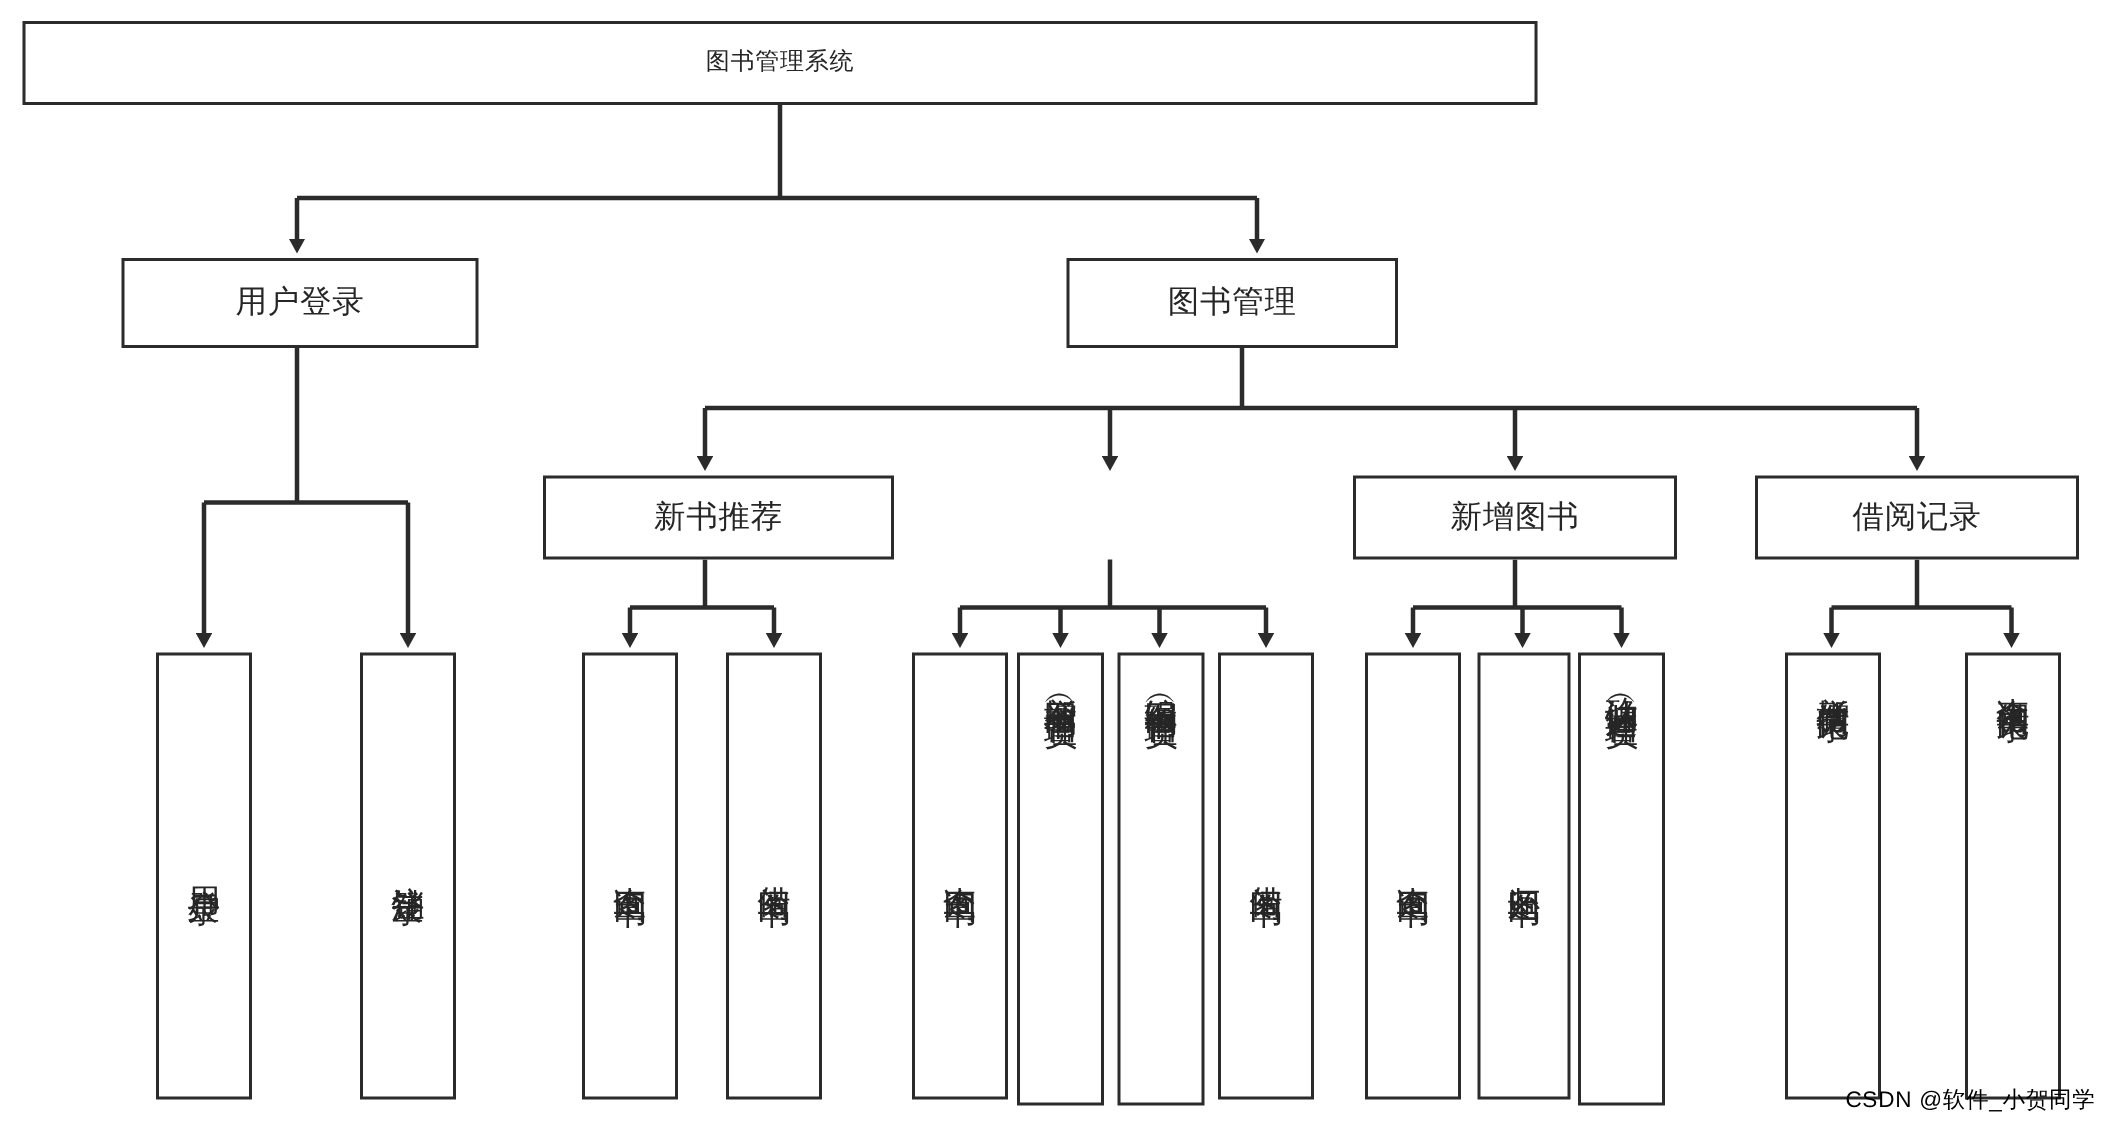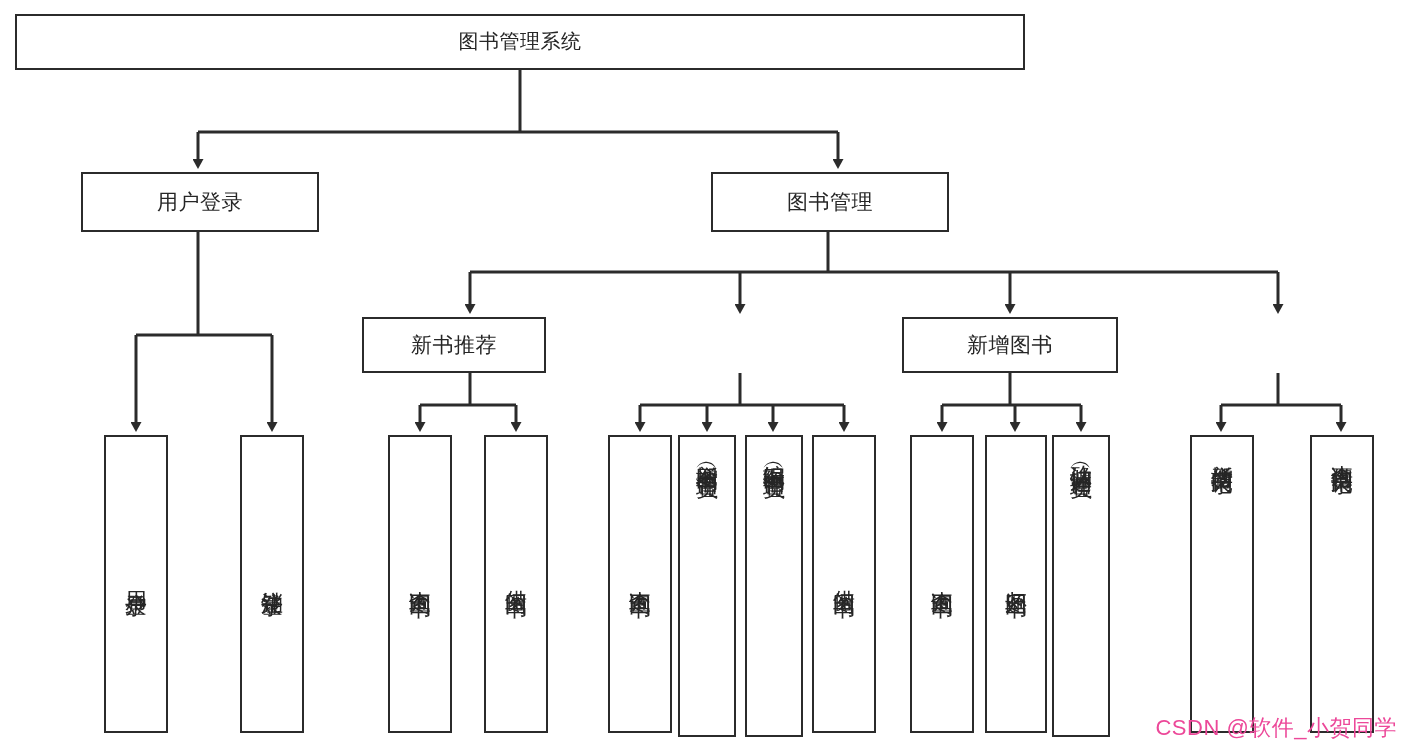--- a/index.html
+++ b/index.html
@@ -42,21 +42,21 @@
     text-align: center;
     line-height: 1.18;
     letter-spacing: 0.5px;
     color: #262626;
   }
   
   .node.horiz .label {
     font-size: 21px;
   }
   .node.root .label {
-    font-size: 20px;
+    font-size: 16px;
   }
   
   .node.vert {
     align-items: flex-start;
     justify-content: center;
     padding-top: 10px;
   }
   .node.vert .label {
     writing-mode: vertical-rl;
     text-orientation: upright;
@@ -68,22 +68,22 @@
   
   .node.vert.sink {
     align-items: center;
     padding-top: 0;
     padding-bottom: 14px;
   }
   .watermark {
     position: absolute;
     right: 8px;
     bottom: 4px;
-    font-size: 22px;
-    color: #ec4899;
+    font-size: 15px;
+    color: #000000;
     letter-spacing: 0.5px;
     z-index: 3;
     white-space: nowrap;
     text-align: right;
   }
 </style>
 </head>
 <body>
 
 <div id="canvas">
@@ -138,30 +138,33 @@
     </g>
   </svg>
 
   <div class="node horiz root" style="left:15px; top:14px; width:1010px; height:56px;">
     <span class="label">图书管理系统</span>
   </div>
 
   <div class="node horiz" style="left:81px; top:172px; width:238px; height:60px;">
     <span class="label">用户登录</span>
   </div>
-  <div class="node horiz" style="left:711px; top:172px; width:238px; height:60px;">
+  <div class="node horiz" style="left:711px; top:172px; width:221px; height:60px;">
     <span class="label">图书管理</span>
   </div>
 
-  <div class="node horiz" style="left:362px; top:317px; width:184px; height:56px;">
+  <div class="node horiz" style="left:362px; top:317px; width:234px; height:56px;">
     <span class="label">新书推荐</span>
   </div>
   <div class="node horiz" style="left:902px; top:317px; width:216px; height:56px;">
     <span class="label">新增图书</span>
   </div>
+  <div class="node horiz" style="left:1170px; top:317px; width:216px; height:56px;">
+    <span class="label">借阅记录</span>
+  </div>
 
   <div class="node vert sink" style="left:104px; top:435px; width:64px; height:298px;">
     <span class="label">用户登录</span>
   </div>
   <div class="node vert sink" style="left:240px; top:435px; width:64px; height:298px;">
     <span class="label">注销登录</span>
   </div>
 
   <div class="node vert sink" style="left:388px; top:435px; width:64px; height:298px;">
     <span class="label">查询图书</span>

